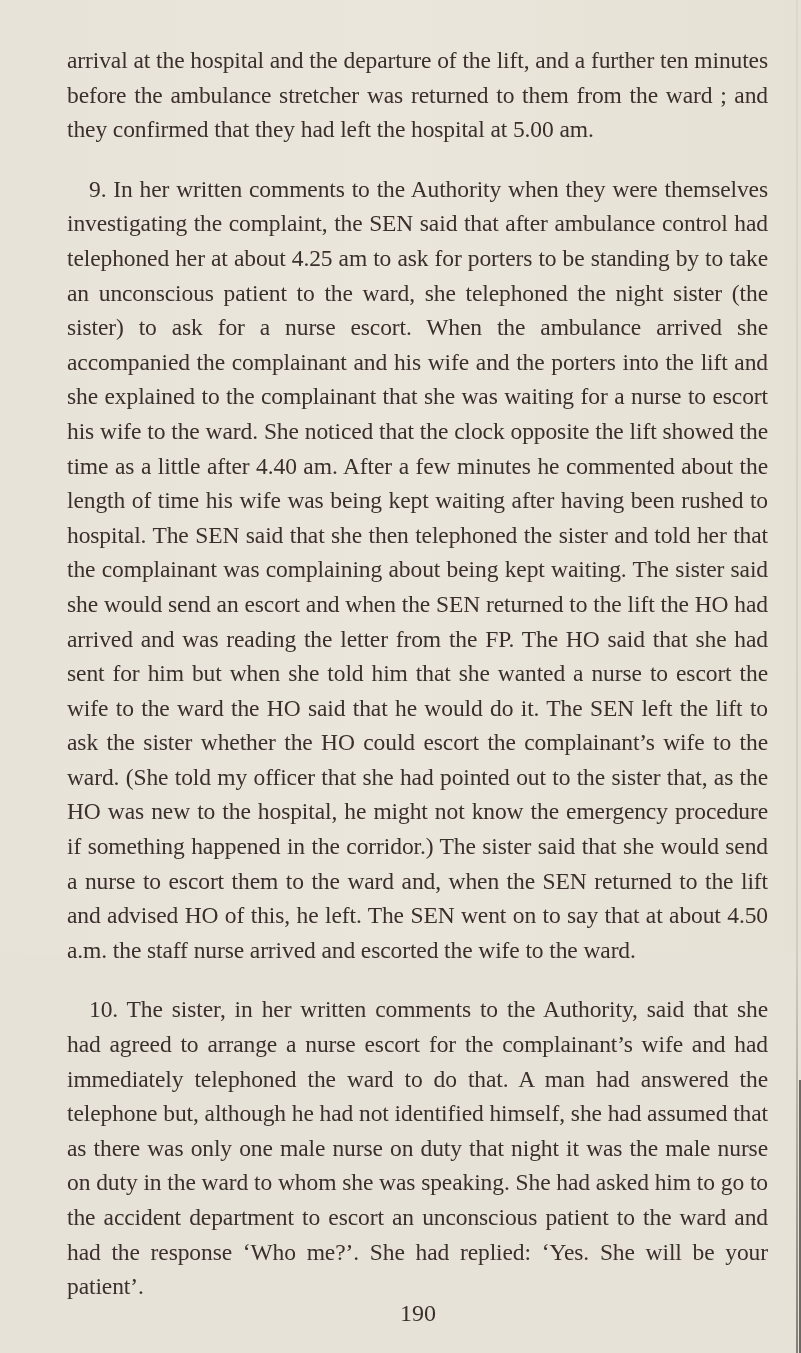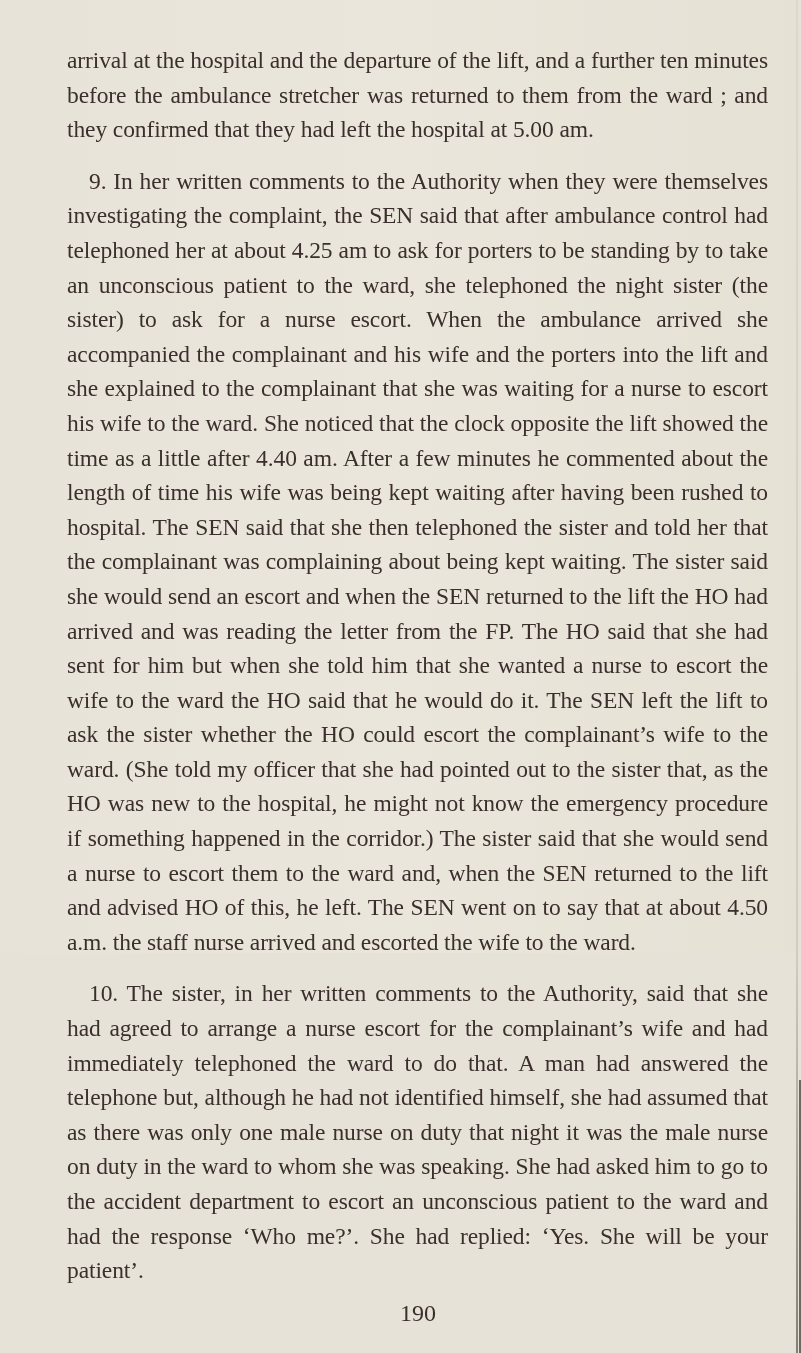--- a/index.html
+++ b/index.html
@@ -49,21 +49,21 @@
   }
   .para {
     margin: 0;
     text-align: justify;
     text-align-last: left;
   }
   .para.indent {
     text-indent: 22px;
   }
   .para + .para {
-    margin-top: 17px;
+    margin-top: 25px;
   }
   .page-number {
     position: absolute;
     top: 1300px;
     left: 0;
     width: 836px;
     text-align: center;
     font-size: 24px;
     color: #3a2f2c;
   }

